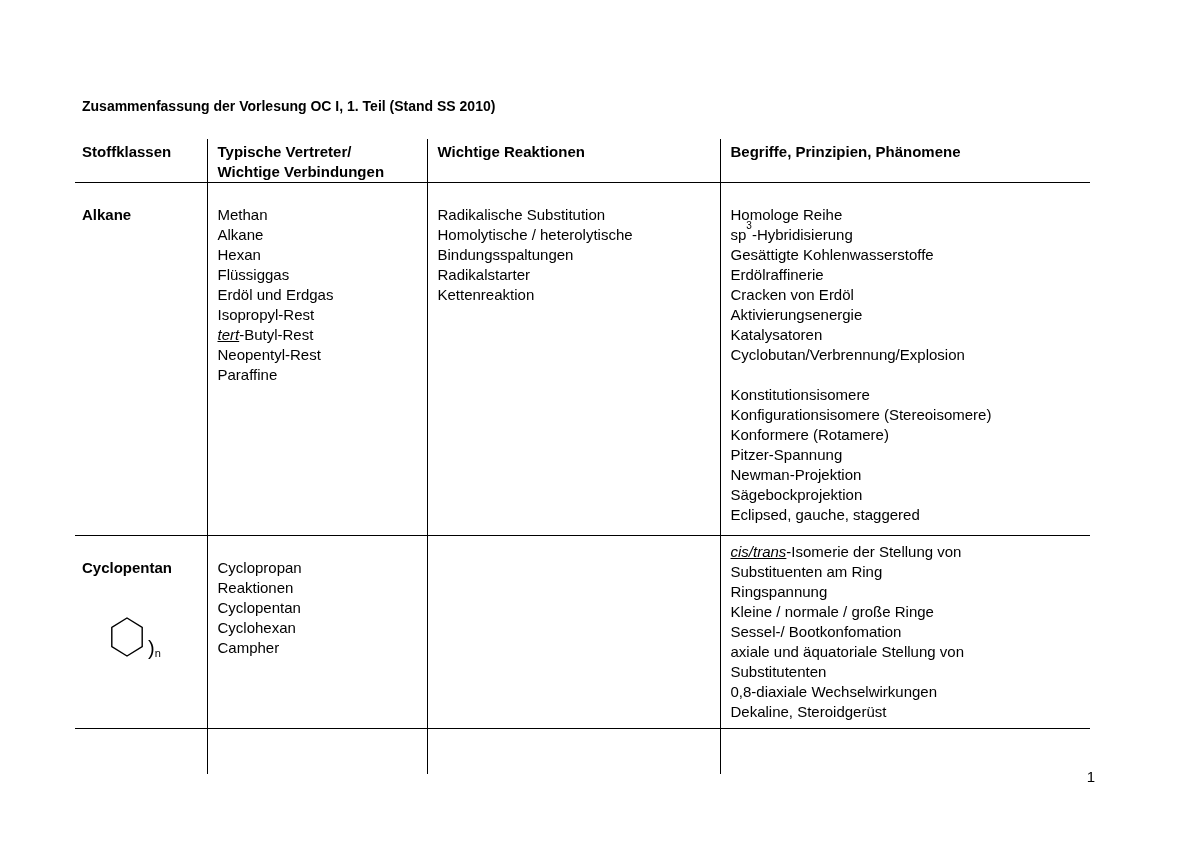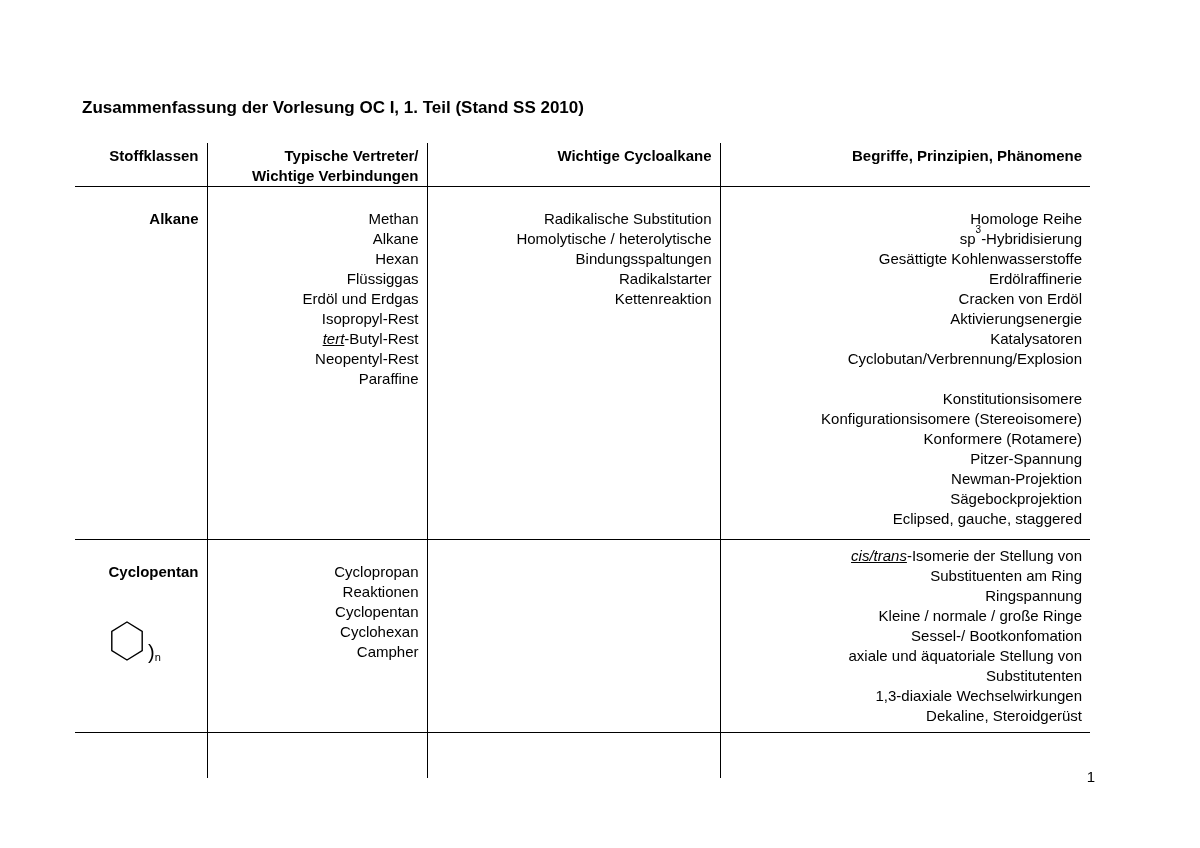--- a/index.html
+++ b/index.html
@@ -7,36 +7,36 @@
   .page {
     width: 1200px;
     height: 848px;
     position: relative;
     background: #ffffff;
     color: #000000;
     font-family: "Liberation Sans", "DejaVu Sans", sans-serif;
     overflow: hidden;
   }
   .title {
-    font-size: 17px;
+    font-size: 14px;
     font-weight: bold;
     margin: 98px 0 0 82px;
   }
   .summary-table {
     border-collapse: collapse;
     table-layout: fixed;
     margin: 25px 0 0 75px;
     width: 1015px;
     font-size: 15px;
     line-height: 20px;
   }
   .summary-table th,
   .summary-table td {
     vertical-align: top;
-    text-align: right;
+    text-align: left;
     padding: 0 8px 0 10px;
   }
   .summary-table th:first-child,
   .summary-table td:first-child { padding-left: 7px; }
   .summary-table th {
     font-weight: bold;
     padding-top: 3px;
     border-bottom: 1.5px solid #000;
   }
   .summary-table th + th,
@@ -82,21 +82,21 @@
     <thead>
       <tr>
         <th>
           <div>Stoffklassen</div>
         </th>
         <th>
           <div>Typische Vertreter/</div>
           <div>Wichtige Verbindungen</div>
         </th>
         <th>
-          <div>Wichtige Cycloalkane</div>
+          <div>Wichtige Reaktionen</div>
         </th>
         <th>
           <div>Begriffe, Prinzipien, Phänomene</div>
         </th>
       </tr>
     </thead>
     <tbody>
       <tr class="row-body">
         <td class="pt-big">
           <div class="bold">Alkane</div>
@@ -158,21 +158,21 @@
           </td>
         <td class="pt-big"></td>
         <td class="pt-small">
             <div class="cell-line"><i>cis/trans</i><span>-Isomerie der Stellung von</span></div>
             <div class="cell-line">Substituenten am Ring</div>
             <div class="cell-line">Ringspannung</div>
             <div class="cell-line">Kleine / normale / große Ringe</div>
             <div class="cell-line">Sessel-/ Bootkonfomation</div>
             <div class="cell-line">axiale und äquatoriale Stellung von</div>
             <div class="cell-line">Substitutenten</div>
-            <div class="cell-line">1,3-diaxiale Wechselwirkungen</div>
+            <div class="cell-line">0,8-diaxiale Wechselwirkungen</div>
             <div class="cell-line">Dekaline, Steroidgerüst</div>
           </td>
       </tr>
       <tr class="row-empty">
         <td></td>
         <td></td>
         <td></td>
         <td></td>
       </tr>
     </tbody>

